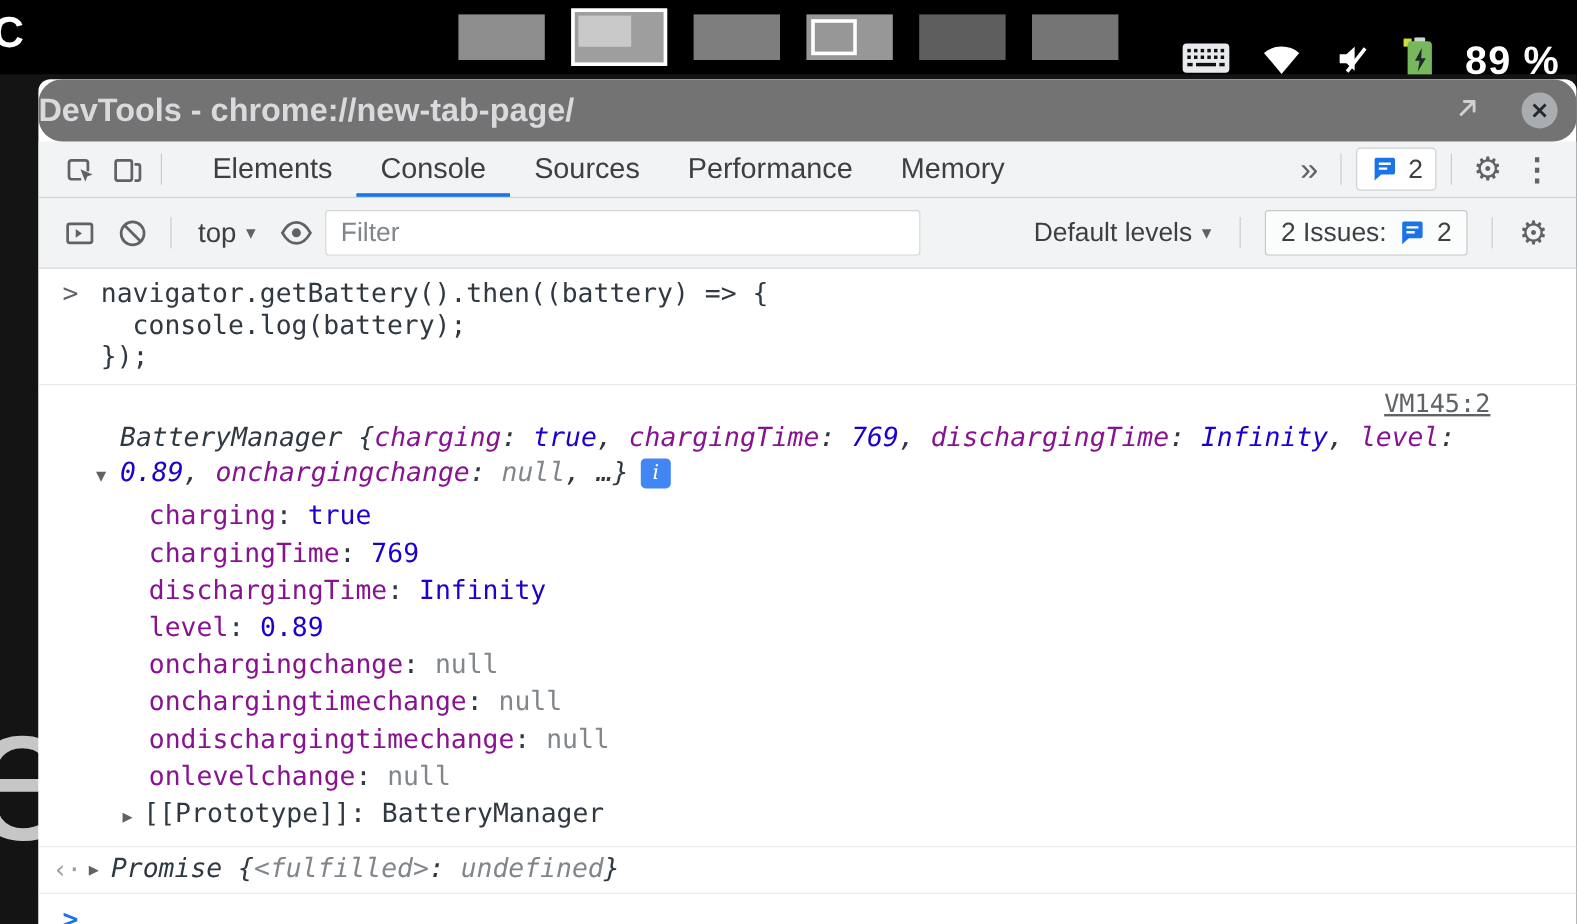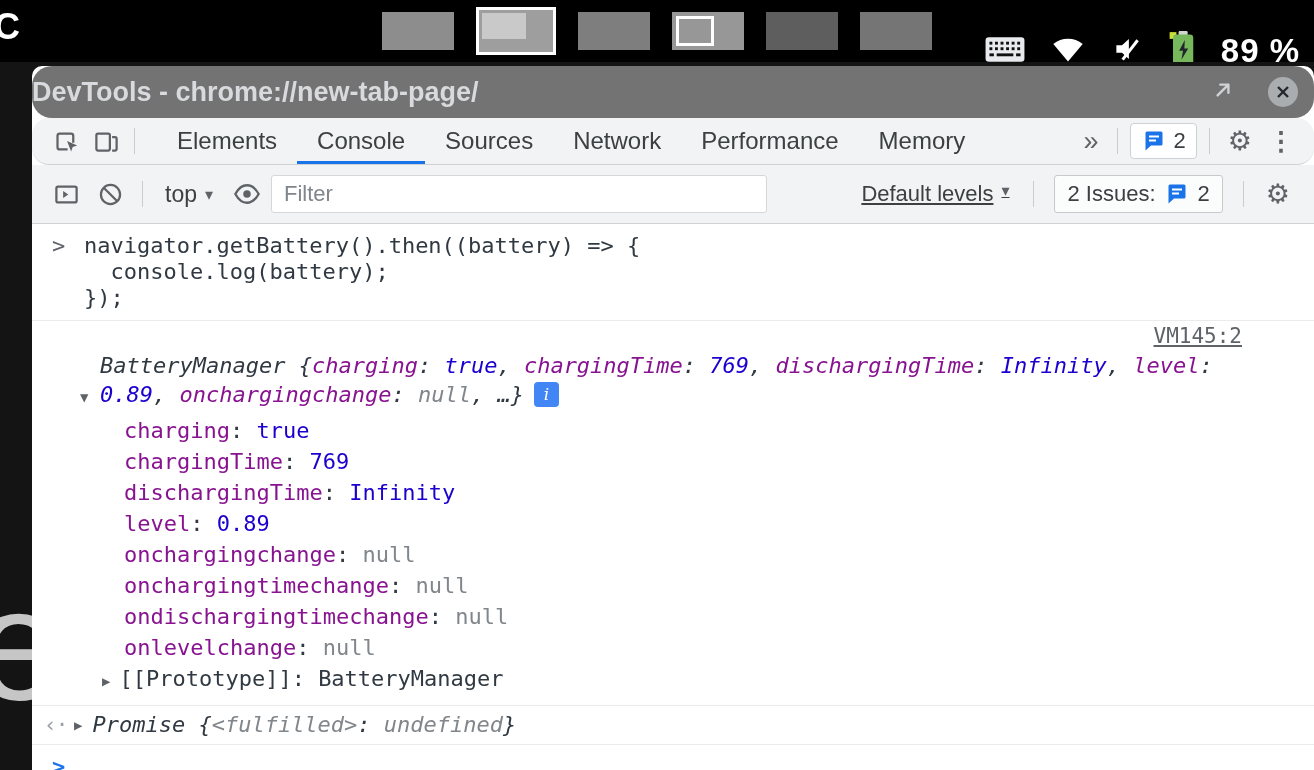--- a/index.html
+++ b/index.html
@@ -29,42 +29,42 @@
   
   .devtools{position:absolute;left:32px;top:66px;right:0;bottom:0;display:flex;flex-direction:column;
             border-radius:10px 10px 0 0;overflow:hidden;background:#fff;}
   .titlebar{flex:0 0 52px;background:#737373;position:relative;display:flex;align-items:center;justify-content:flex-start;border-radius:20px;}
   .title{color:#d8dadd;font-size:27px;font-weight:600;}
   .win-controls{position:absolute;right:16px;top:0;height:100%;display:flex;align-items:center;gap:32px;}
   .btn-min{width:17px;height:3px;background:#cfd1d3;border-radius:1px;}
   .btn-close{width:30px;height:30px;border-radius:50%;background:#a9adb0;display:flex;align-items:center;justify-content:center;}
 
   
-  .tabbar{flex:0 0 46px;background:#f1f3f4;border-bottom:1px solid #d0d3d6;display:flex;align-items:center;padding:0 14px 0 14px;border-radius:17px;}
+  .tabbar{flex:0 0 46px;background:#f1f3f4;border-bottom:1px solid #d0d3d6;display:flex;align-items:center;padding:0 14px 0 14px;}
   .icon-btn{width:40px;height:40px;display:flex;align-items:center;justify-content:center;flex:0 0 auto;}
   .sep{width:1px;height:26px;background:#cacdd0;margin:0 8px;flex:0 0 auto;}
   .tabs{display:flex;height:100%;margin-left:14px;}
   .tab{padding:0 20px;display:flex;align-items:center;font-size:24px;color:#3c4043;box-sizing:border-box;}
   .tab.active{border-bottom:3px solid #1a73e8;padding-top:2px;}
   .right-group{margin-left:auto;display:flex;align-items:center;}
   .more-chevron{font-size:27px;color:#5f6368;padding:0 10px;}
   .issues-chip{display:flex;align-items:center;gap:7px;background:#fff;border:1px solid #cdd1d4;border-radius:4px;
                padding:4px 10px;font-size:22px;color:#3c4043;margin:0 4px;}
   .glyph-btn{font-size:27px;color:#5f6368;padding:0 10px;}
   .kebab{font-size:26px;font-weight:bold;color:#5f6368;padding:0 6px;}
 
   
   .ctoolbar{flex:0 0 58px;background:#f1f3f4;border-bottom:1px solid #d0d3d6;display:flex;align-items:center;padding:0 14px;gap:4px;}
   .ctx{display:flex;align-items:center;gap:8px;font-size:23px;color:#3c4043;padding:0 10px;justify-content:space-between;}
   .caret{font-size:16px;color:#5f6368;}
   .filter{width:470px;height:36px;border:1px solid #d5d8da;border-radius:3px;background:#fff;
           font-size:22px;padding:0 12px;color:#202124;outline:none;font-family:"Liberation Sans",sans-serif;}
   .filter::placeholder{color:#80868b;}
   .spacer{flex:1;}
-  .levels{display:flex;align-items:flex-start;gap:8px;font-size:22px;color:#3c4043;padding:0 12px;text-decoration:underline;}
+  .levels{display:flex;align-items:center;gap:8px;font-size:22px;color:#3c4043;padding:0 12px;}
   .issues-chip2{display:flex;align-items:center;gap:8px;background:#fbfcfc;border:1px solid #c6cacd;border-radius:3px;
                 padding:5px 12px;font-size:22px;color:#3c4043;margin:0 8px;}
 
   
   .console{flex:1;background:#fff;overflow:hidden;font-family:"DejaVu Sans Mono",monospace;
            font-size:22px;color:#303942;}
   .cmd-row{display:flex;align-items:flex-start;padding:9px 0;border-bottom:1px solid #ebebeb;}
   .cmd-chev{flex:0 0 52px;padding-left:20px;box-sizing:border-box;color:#5f6368;line-height:26px;}
   .cmd-lines{white-space:pre;line-height:26px;}
   .result-block{border-bottom:1px solid #ebebeb;padding:2px 0 8px;}
@@ -199,23 +199,20 @@
         <div class="tab">
             <span>Elements</span>
           </div>
         <div class="tab active">
             <span>Console</span>
           </div>
         <div class="tab">
             <span>Sources</span>
           </div>
         <div class="tab">
-            <span>Network</span>
-          </div>
-        <div class="tab">
             <span>Performance</span>
           </div>
         <div class="tab">
             <span>Memory</span>
           </div>
       </div>
       <div class="right-group">
         <span class="more-chevron">»</span>
         <span class="sep"></span>
         <span class="issues-chip">

